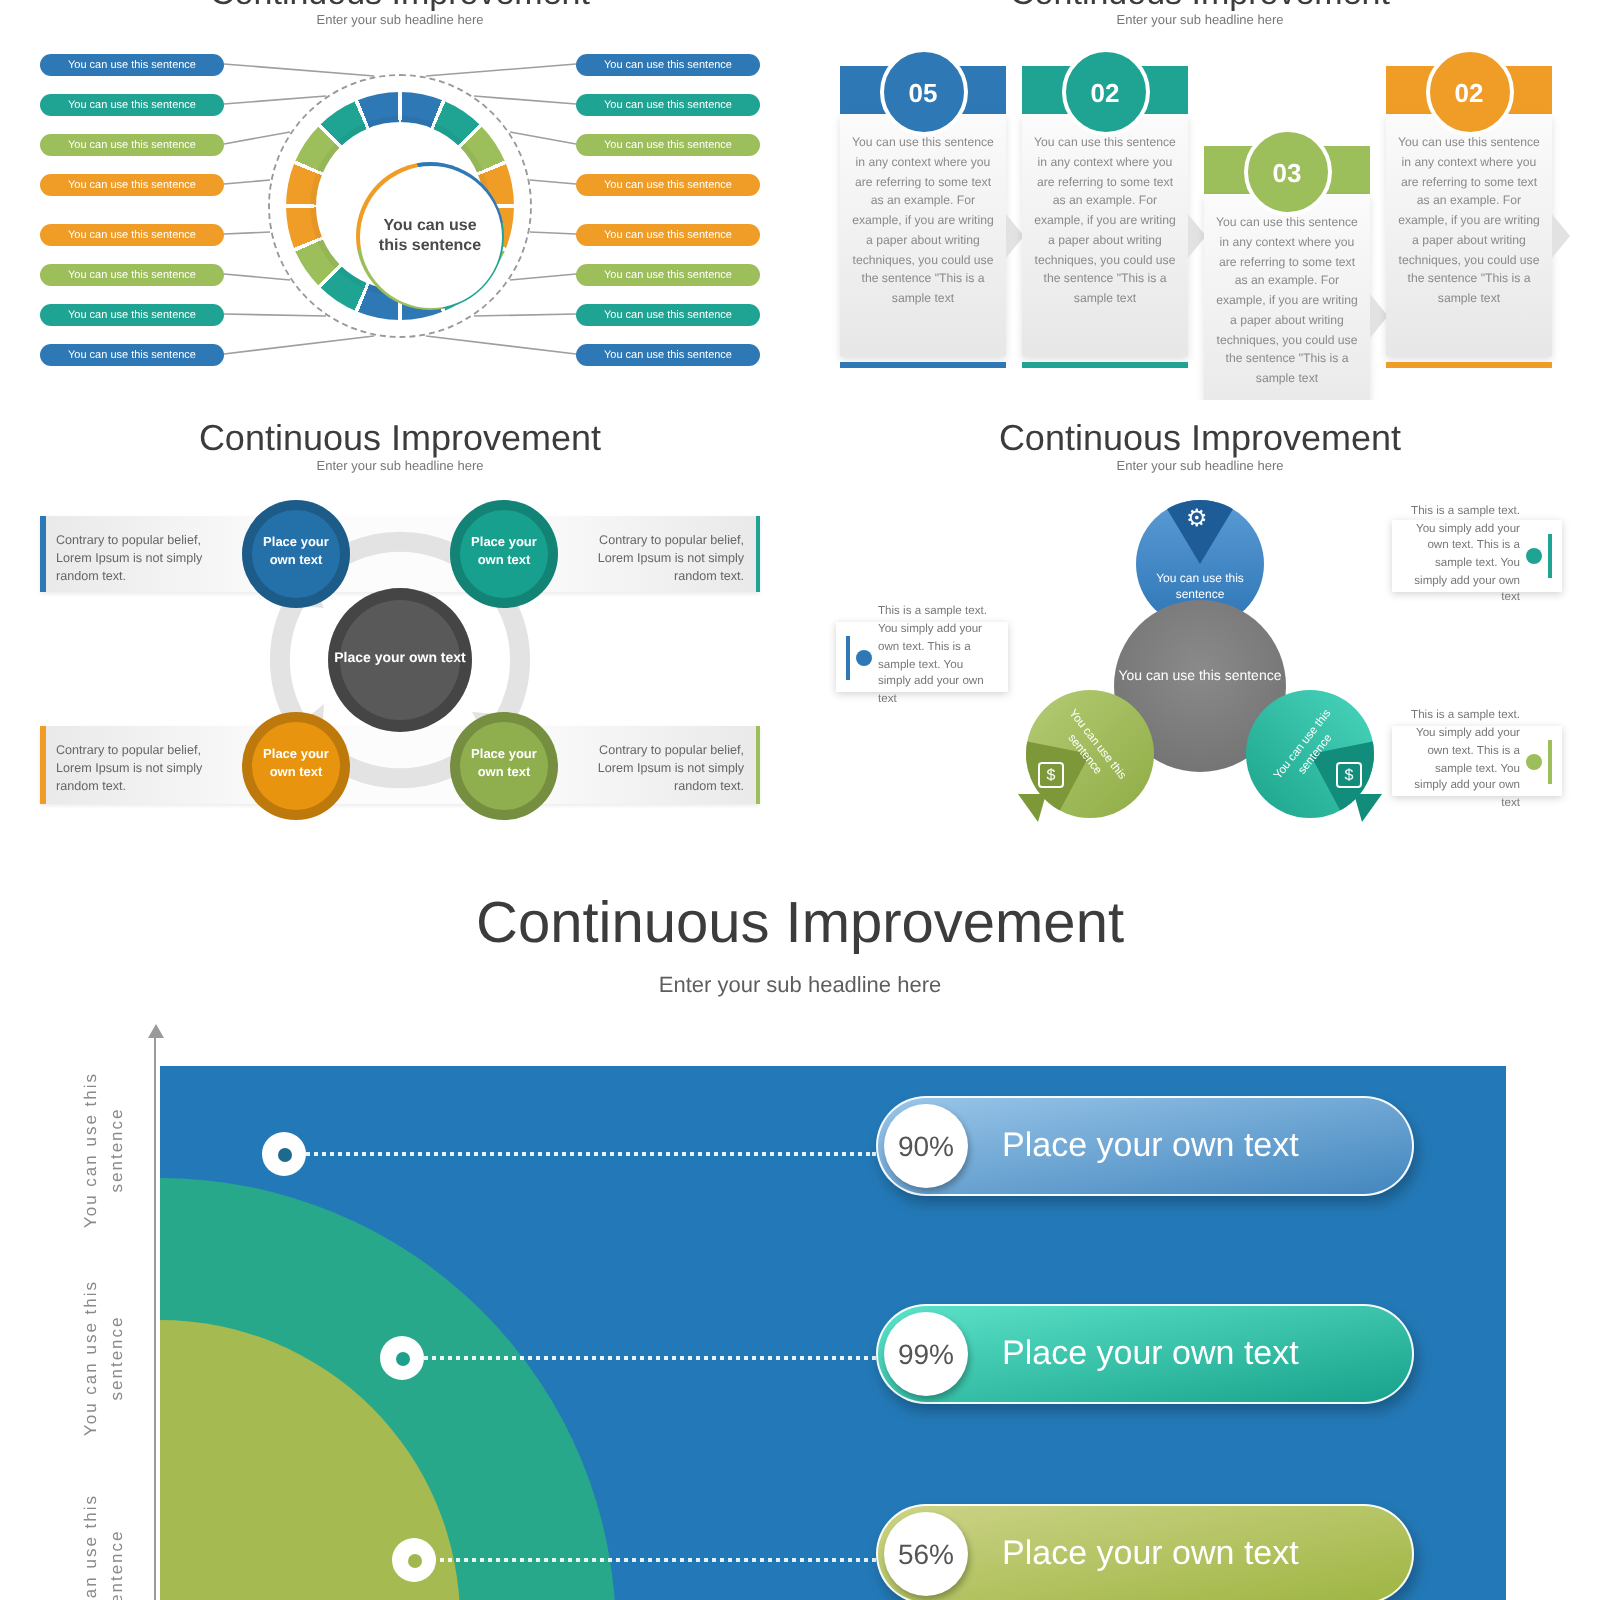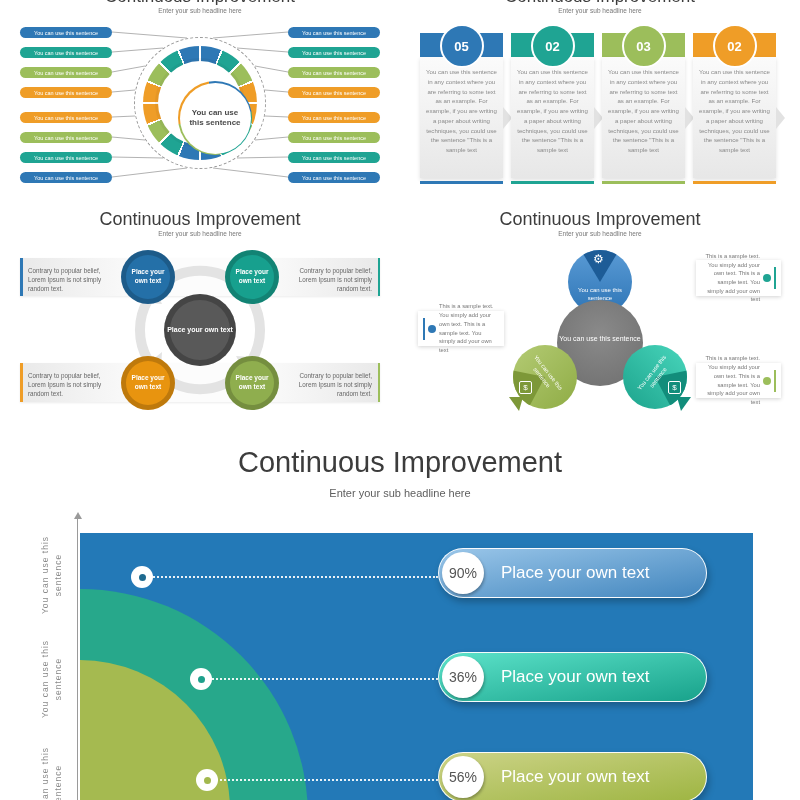--- a/index.html
+++ b/index.html
@@ -165,21 +165,21 @@
       <div class="bar2 bg-blue"></div>
     </div>
     <div class="col2" style="left:111px;">
       <div class="hdr2 bg-teal"></div>
       <div class="num2 bg-teal">02</div>
       <div class="card2">
         <div class="body2">You can use this sentence in any context where you are referring to some text as an example. For example, if you are writing a paper about writing techniques, you could use the sentence "This is a sample text</div>
       </div>
       <div class="bar2 bg-teal"></div>
     </div>
-    <div class="col2" style="left:202px;">
+    <div class="col2" style="left:202px;margin-top:40px;">
       <div class="hdr2 bg-green"></div>
       <div class="num2 bg-green">03</div>
       <div class="card2">
         <div class="body2">You can use this sentence in any context where you are referring to some text as an example. For example, if you are writing a paper about writing techniques, you could use the sentence "This is a sample text</div>
       </div>
       <div class="bar2 bg-green"></div>
     </div>
     <div class="col2" style="left:293px;">
       <div class="hdr2 bg-orange"></div>
       <div class="num2 bg-orange">02</div>
@@ -302,21 +302,21 @@
         </div>
       <div class="marker5" style="left:116px;top:236px;">
           <i style="background:#A2B84E;"></i>
         </div>
 
       <div class="pillrow" style="top:15px;background:linear-gradient(170deg,#9AC6E9,#4286BE);">
         <div class="badge5">90%</div>
         <div class="plabel5">Place your own text</div>
       </div>
       <div class="pillrow" style="top:119px;background:linear-gradient(170deg,#5CE2C9,#18A28B);">
-        <div class="badge5">36%</div>
+        <div class="badge5">99%</div>
         <div class="plabel5">Place your own text</div>
       </div>
       <div class="pillrow" style="top:219px;background:linear-gradient(170deg,#CCD387,#9EB542);">
         <div class="badge5">56%</div>
         <div class="plabel5">Place your own text</div>
       </div>
     </div>
   </div>
 
 </div>

